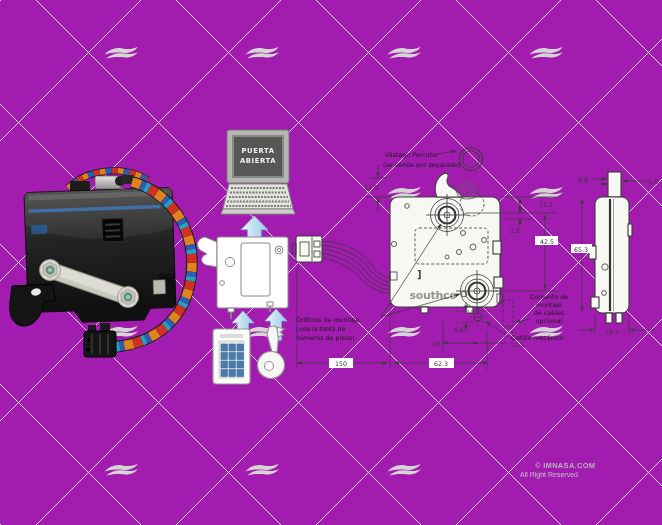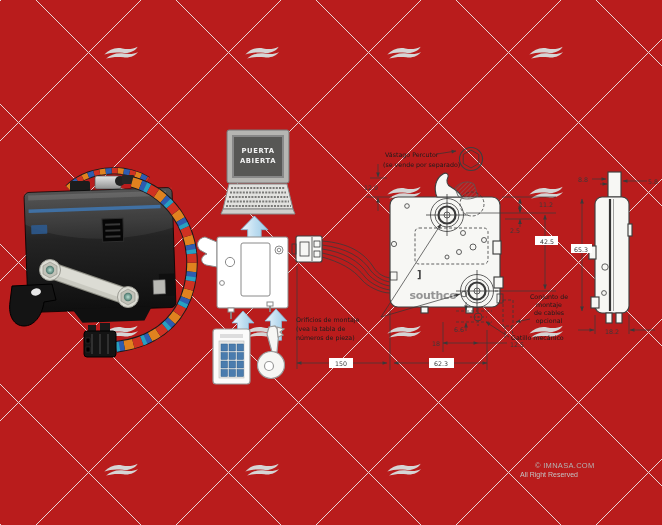--- a/index.html
+++ b/index.html
@@ -1,17 +1,17 @@
 <!DOCTYPE html>
 <html style="--watermark-gray: #d5d5d5; --drawing-line: #3a3a3a; --arrow-blue: #bcdcf0; --keypad-key-blue: #4a7cae; --wire-orange: #e0821f; --wire-red: #cf3222; --wire-blue: #2e5cb0; --laptop-screen: #575755; --copyright-gray: #b4b4b4;"><head>
 <meta charset="utf-8">
 <style>
   html,body{margin:0;padding:0;background:#fff;}
   #canvas{
-    position:relative;width:662px;height:525px;background:#b91c1c;overflow:hidden;
+    position:relative;width:662px;height:525px;background:#a21caf;overflow:hidden;
     font-family:"Liberation Sans","DejaVu Sans",sans-serif;
   }
   
   #lattice{
     position:absolute;inset:0;
     background-image:
       repeating-linear-gradient(45deg,  #ededed 0 1px, transparent 1px 99px),
       repeating-linear-gradient(135deg, #ededed 0 1px, transparent 1px 99px);
     opacity:.9;
   }
@@ -26,21 +26,21 @@
   .med{stroke:#3f3f3f;stroke-width:1.15;fill:none;}
   .part{stroke:#3f3f3f;stroke-width:1.15;fill:#f7f7f4;}
   .dimline{stroke:#3a3a3a;stroke-width:.7;fill:none;}
   .leader{stroke:#333;stroke-width:.7;fill:none;}
   .dash{stroke-dasharray:3 2;}
   .wbg{fill:#fff;}
   .outline{stroke:#8a8a8a;stroke-width:1;fill:#fff;}
   .arrowblue{fill:url(#arrowGrad);stroke:#86b9d8;stroke-width:.8;}
   .key{fill:var(--keypad-key-blue,#4a7cae);stroke:#2f5f8e;stroke-width:.5;}
   .copyright{position:absolute;left:520px;top:461px;line-height:9px;}
-  .copyright .c1{font-size:7.5px;font-weight:normal;color:var(--copyright-gray,#b4b4b4);letter-spacing:.3px;padding-left:15px;}
+  .copyright .c1{font-size:7.5px;font-weight:bold;color:var(--copyright-gray,#b4b4b4);letter-spacing:.3px;padding-left:15px;}
   .copyright .c2{font-size:7px;color:#c4c4c4;}
 </style>
 </head>
 <body>
 
 <div id="canvas">
   <div id="lattice"></div>
 
   <svg width="662" height="525" viewBox="0 0 662 525">
     <defs>

